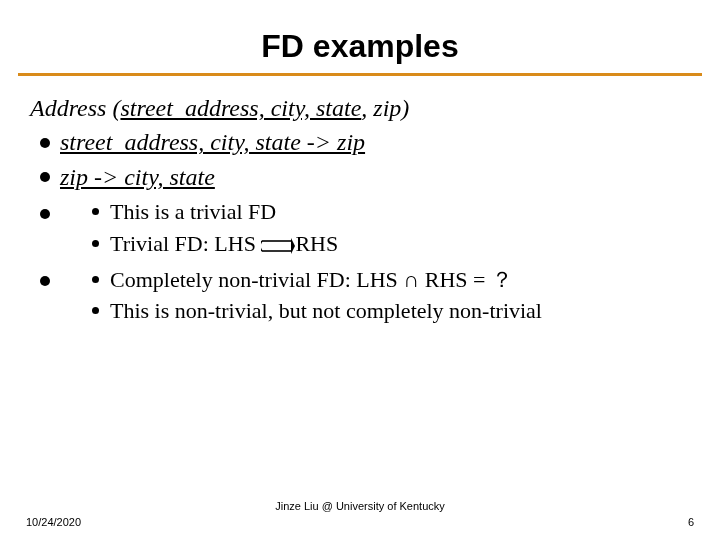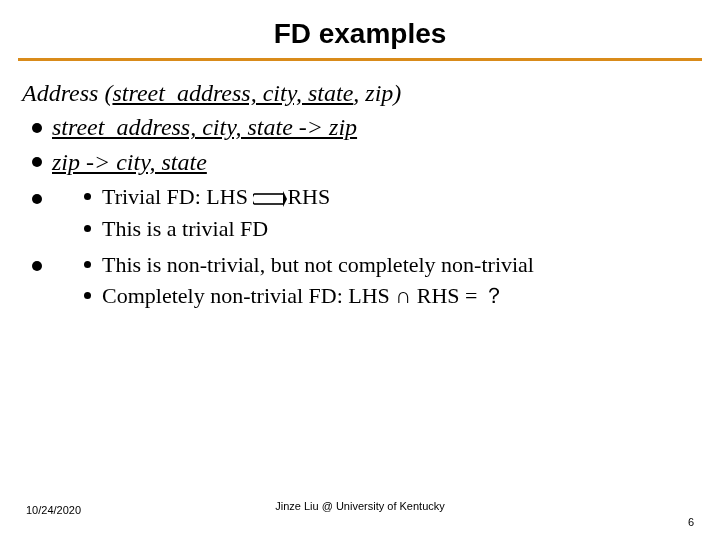--- a/index.html
+++ b/index.html
@@ -15,34 +15,35 @@
   }
   .slide {
     width: 720px;
     height: 540px;
     position: relative;
     box-sizing: border-box;
   }
   .title {
     text-align: center;
     font-weight: bold;
-    font-size: 28px;
-    padding-top: 18px;
+    font-size: 32px;
+    padding-top: 28px;
     font-family: Arial, Helvetica, sans-serif;
   }
   .rule {
     margin: 8px 18px 0 18px;
     border: none;
     border-top: 3px solid #d98b1a;
     height: 0;
   }
   .content {
     padding: 16px 22px 0 22px;
     font-size: 24px;
     line-height: 1.35;
+    margin-left: 8px;
   }
   .schema {
     font-style: italic;
   }
   .schema .key {
     text-decoration: underline;
   }
   ul.level1 {
     list-style: none;
     margin: 2px 0 0 0;
@@ -95,21 +96,21 @@
   }
   .footer {
     position: absolute;
     bottom: 12px;
     left: 0;
     width: 720px;
     font-family: Arial, Helvetica, sans-serif;
     font-size: 11px;
     color: #000;
   }
-  .footer .date { position: absolute; left: 26px; bottom: 12px; }
+  .footer .date { position: absolute; left: 26px; bottom: 0; }
   .footer .mid  { position: absolute; width: 100%; text-align: center; bottom: 16px; }
   .footer .num  { position: absolute; right: 26px; bottom: 0; }
 </style>
 </head>
 <body>
 
 <div class="slide">
 
   <div class="title">FD examples</div>
   <hr class="rule">
@@ -123,39 +124,39 @@
     <ul class="level1">
       <li>
         <span class="it">street_address, city, state -&gt; zip</span>
       </li>
       <li>
         <span class="it">zip -&gt; city, state</span>
       </li>
       <li>
         <ul class="level2">
           <li>
+            <span>This is a trivial FD</span>
+          </li>
+          <li>
             <span>Trivial FD: LHS </span><span class="superset-wrap"><svg class="superset-arrow" width="34" height="16" viewBox="0 0 34 16">
               <line x1="1" y1="3" x2="30" y2="3" stroke="#000" stroke-width="1.6"></line>
               <line x1="1" y1="13" x2="30" y2="13" stroke="#000" stroke-width="1.6"></line>
               <path d="M1 3 Q -3 8 1 13" fill="none" stroke="#000" stroke-width="1.6"></path>
               <polygon points="30,0 34,8 30,16" fill="#000"></polygon>
             </svg></span><span>RHS</span>
           </li>
-          <li>
-            <span>This is a trivial FD</span>
-          </li>
         </ul>
       </li>
       <li>
         <ul class="level2">
           <li>
-            <span>This is non-trivial, but not completely non-trivial</span>
+            <span>Completely non-trivial FD: LHS ∩ RHS = ？</span>
           </li>
           <li>
-            <span>Completely non-trivial FD: LHS ∩ RHS = ？</span>
+            <span>This is non-trivial, but not completely non-trivial</span>
           </li>
         </ul>
       </li>
     </ul>
 
   </div>
 
   <div class="footer">
     <span class="date">10/24/2020</span>
     <span class="mid">Jinze Liu @ University of Kentucky</span>

